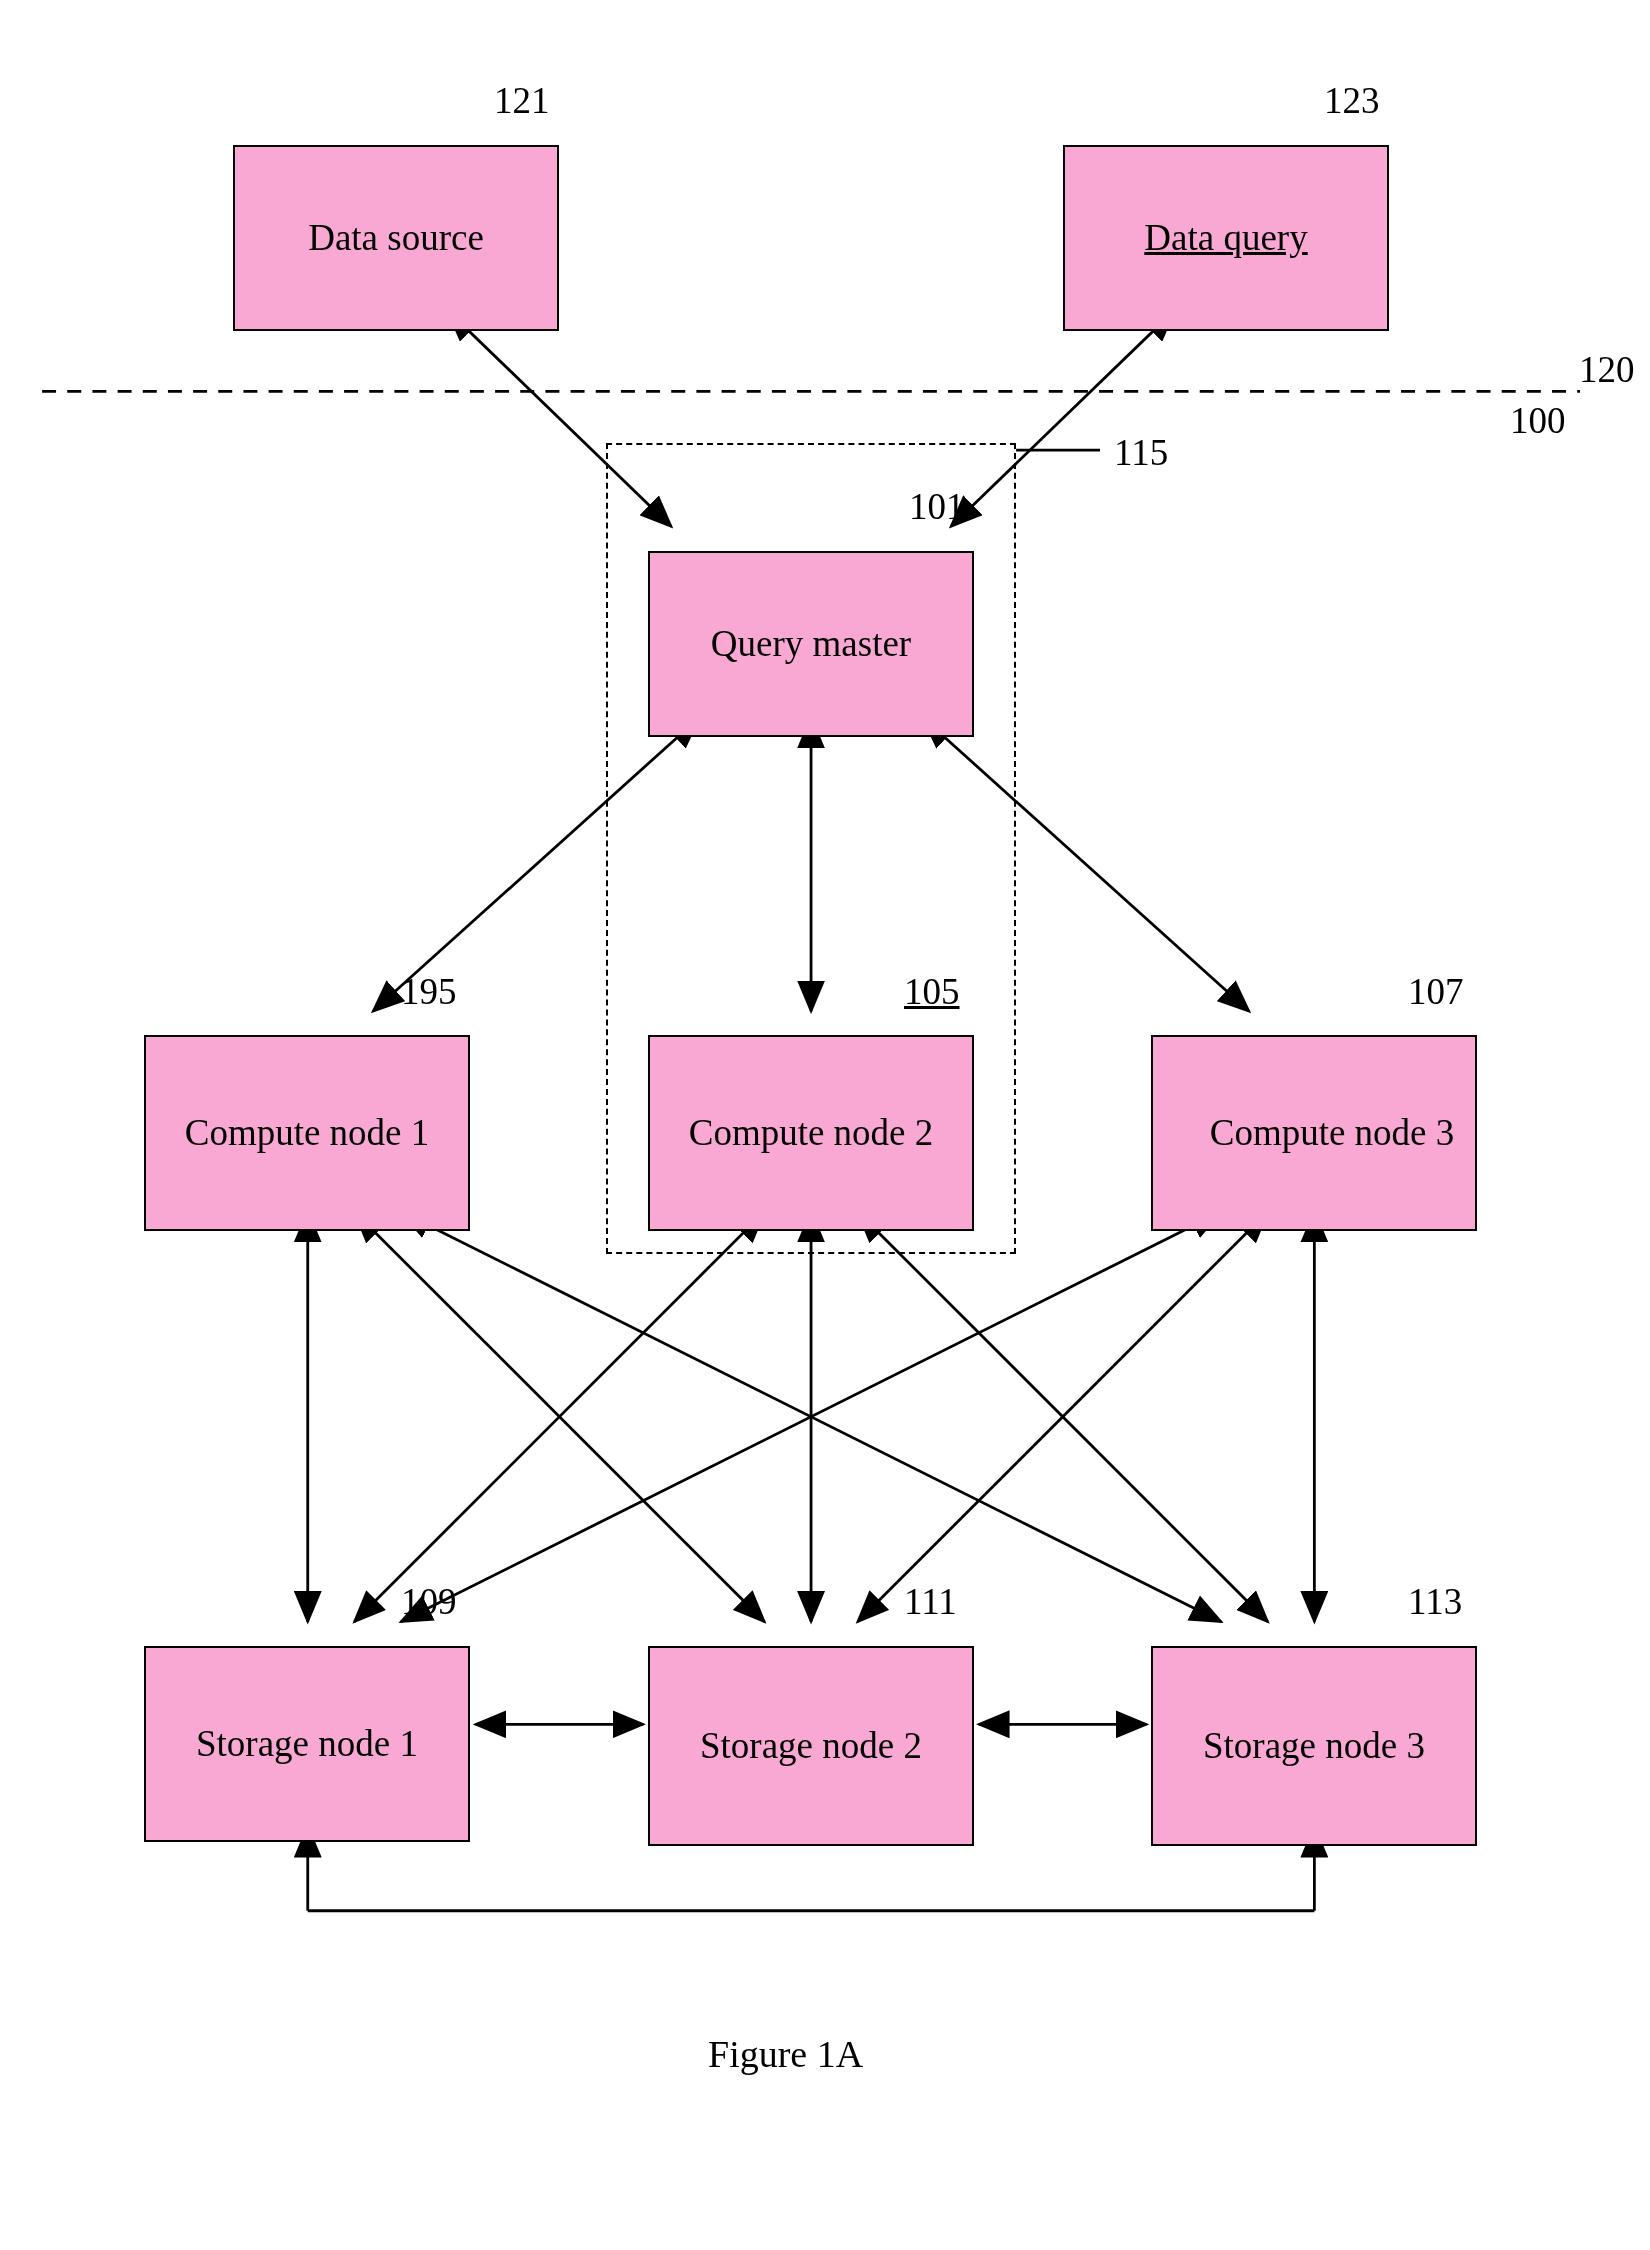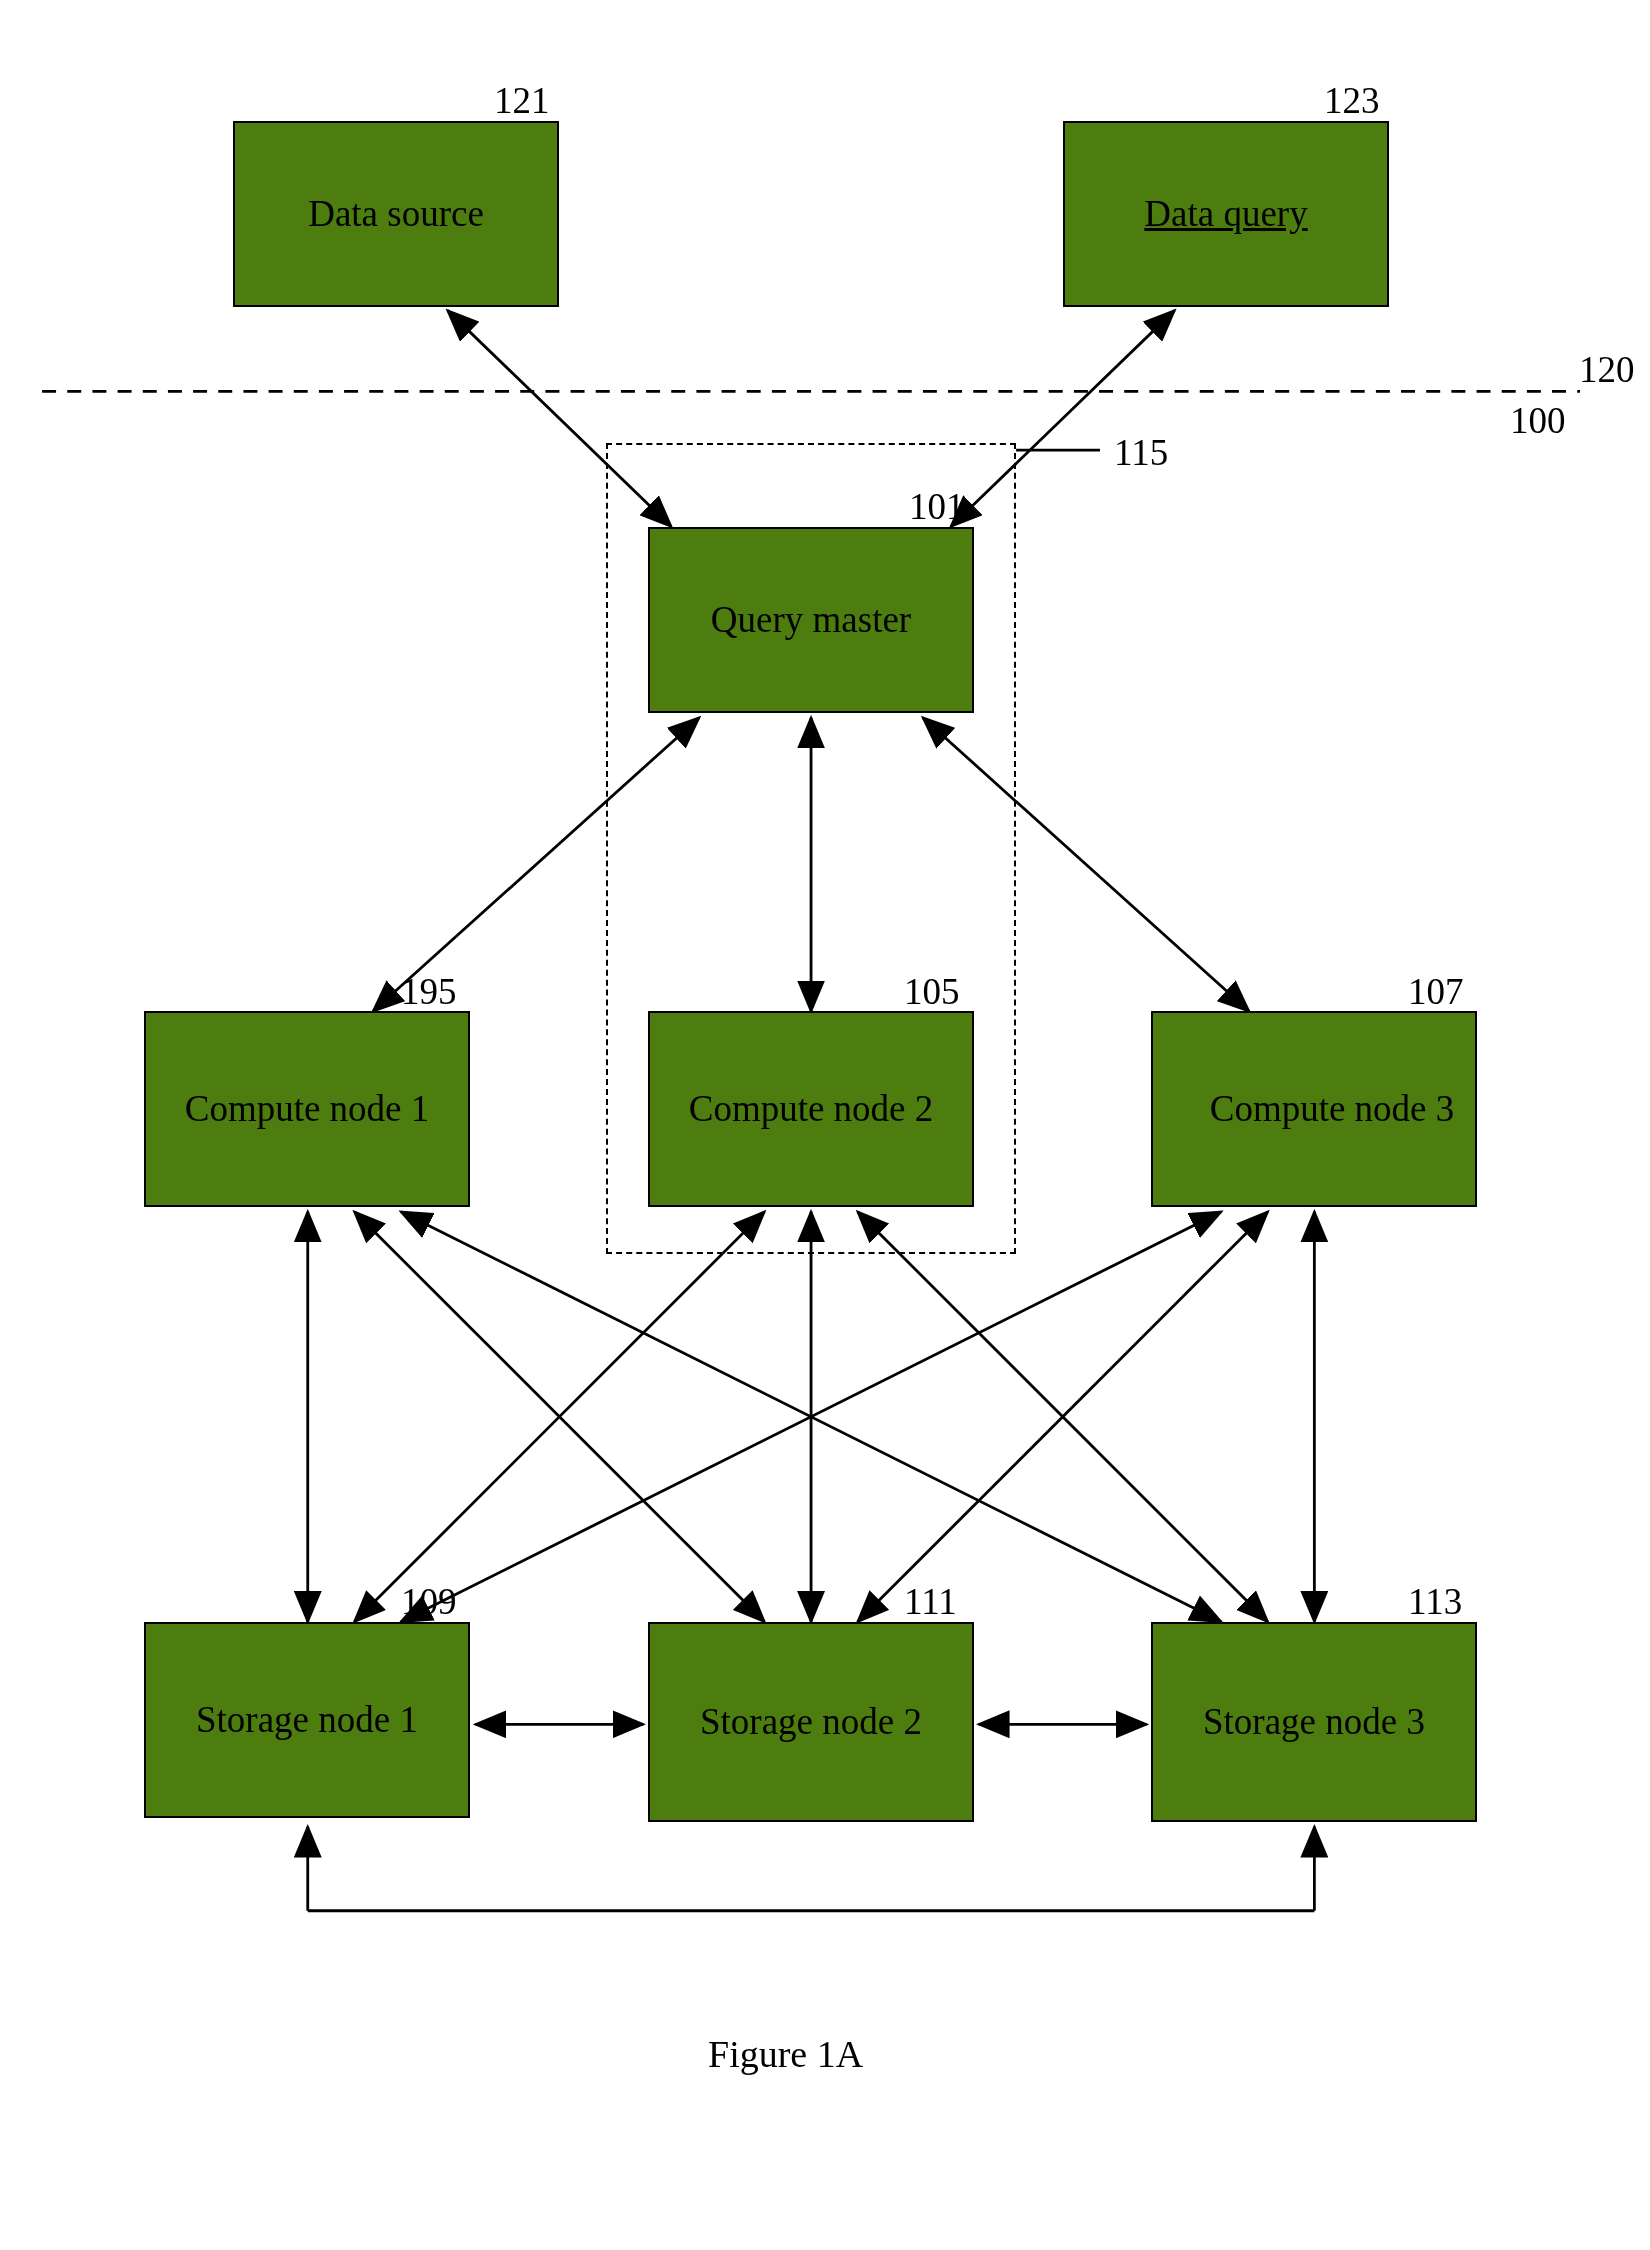--- a/index.html
+++ b/index.html
@@ -10,27 +10,28 @@
     body {
       font-family: "Times New Roman", Times, serif;
       background: white;
       width: 1651px;
       height: 2250px;
       position: relative;
     }
     .box {
       position: absolute;
       border: 2.8px solid black;
-      background: #4d7c0f;
+      background: #f9a8d4;
       display: flex;
       align-items: center;
       justify-content: center;
       text-align: center;
       font-size: 37px;
       line-height: 1.3;
+      margin-top: 24px;
     }
     .label {
       position: absolute;
       font-size: 37px;
     }
     .figure-caption {
       position: absolute;
       font-size: 38px;
     }
     .dashed-group {
@@ -128,21 +129,21 @@
 <div class="label" style="left:909px; top:485px;">101</div>
 
 <div class="box" style="left:144px; top:1011px; width:326px; height:196px;">
   <span>Compute node 1</span>
 </div>
 <div class="label" style="left:401px; top:970px;">195</div>
 
 <div class="box" style="left:648px; top:1011px; width:326px; height:196px;">
   <span>Compute node 2</span>
 </div>
-<div class="label" style="left:904px; top:970px;">105</div>
+<div class="label" style="left:904px; top:970px;text-decoration:underline;">105</div>
 
 <div class="box" style="left:1151px; top:1011px; width:326px; height:196px;padding-left:36px;">
   <span>Compute node 3</span>
 </div>
 <div class="label" style="left:1408px; top:970px;">107</div>
 
 <div class="box" style="left:144px; top:1622px; width:326px; height:196px;">
   <span>Storage node 1</span>
 </div>
 <div class="label" style="left:401px; top:1580px;">109</div>

